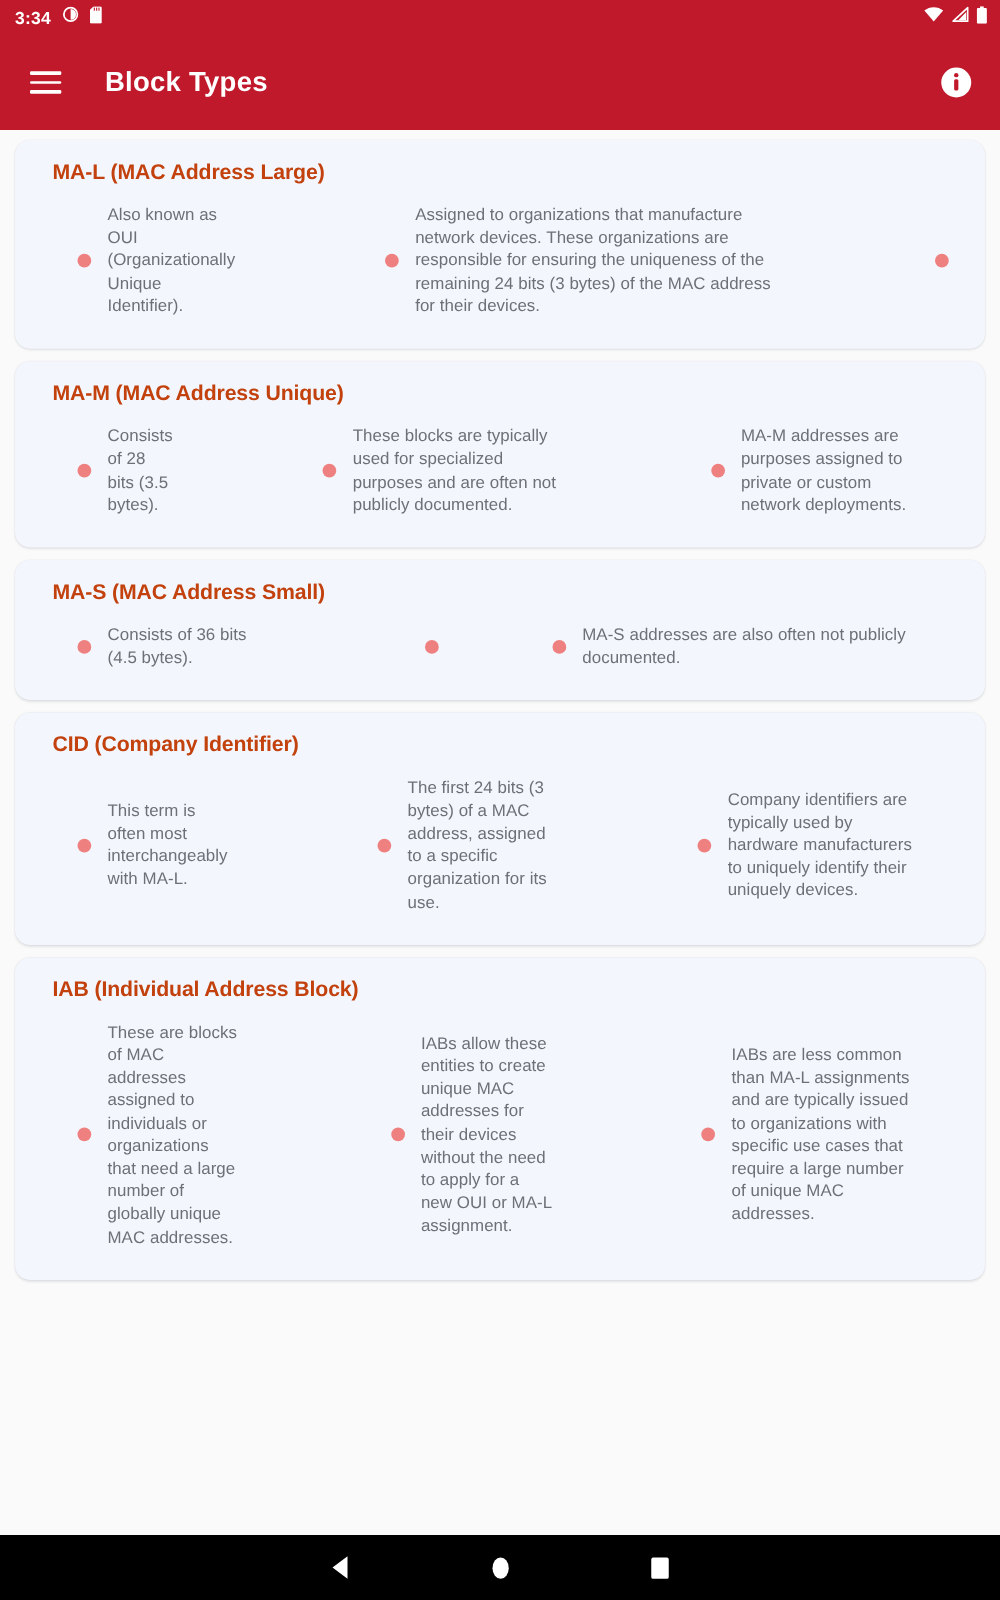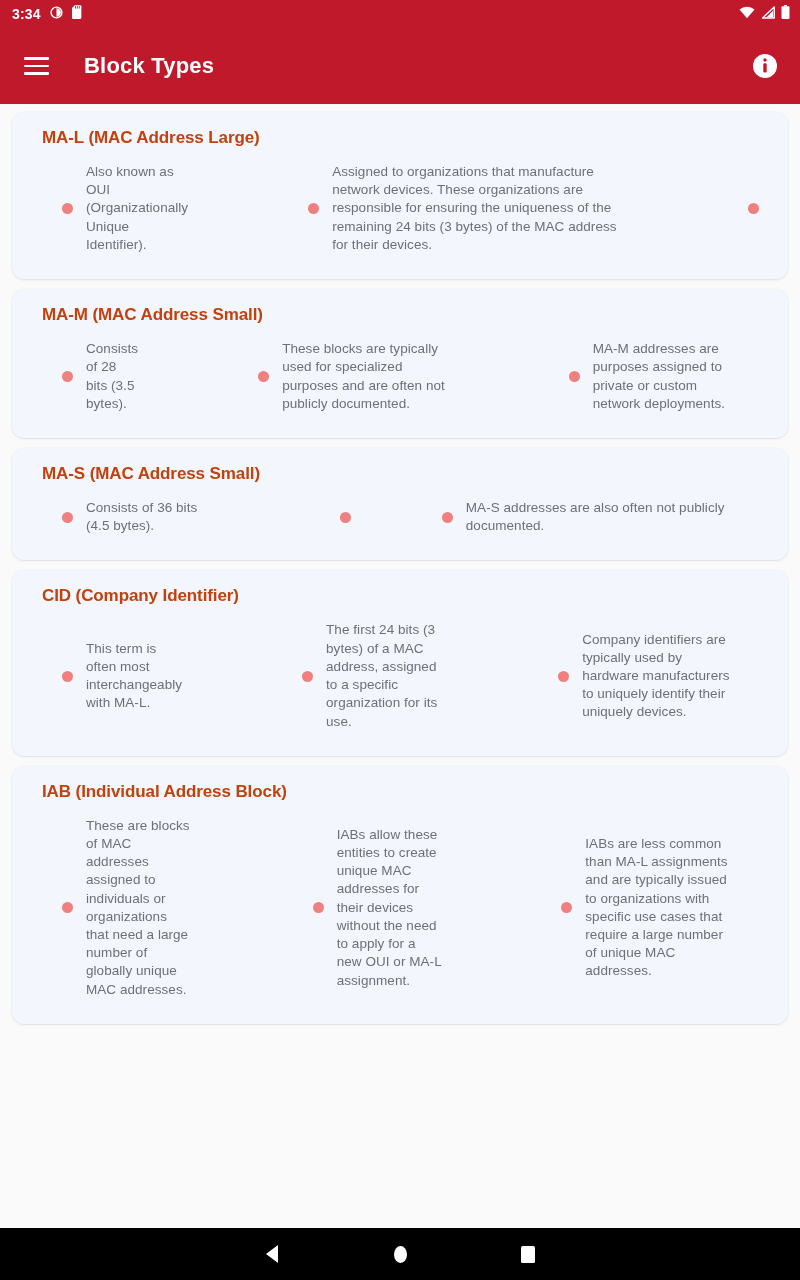--- a/index.html
+++ b/index.html
@@ -260,21 +260,21 @@
             <li class="bullet">
               <span class="dot"></span>
               <span class="bullet-text">Assigned to organizations that manufacture network devices. These organizations are responsible for ensuring the uniqueness of the remaining 24 bits (3 bytes) of the MAC address for their devices.</span>
             </li>
             <li class="bullet">
               <span class="dot"></span>
             </li>
           </ul>
         </div>
         <div class="card">
-          <div class="card-title">MA-M (MAC Address Small)</div>
+          <div class="card-title">MA-M (MAC Address Unique)</div>
           <ul class="bullets">
             <li class="bullet">
               <span class="dot"></span>
               <span class="bullet-text">Consists of 28 bits (3.5 bytes).</span>
             </li>
             <li class="bullet">
               <span class="dot"></span>
               <span class="bullet-text">These blocks are typically used for specialized purposes and are often not publicly documented.</span>
             </li>
             <li class="bullet">

